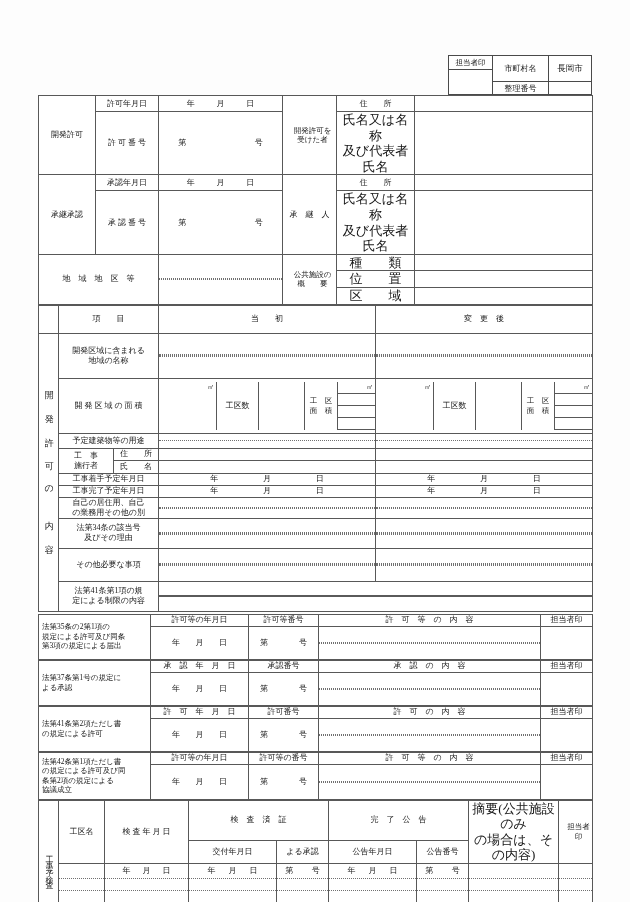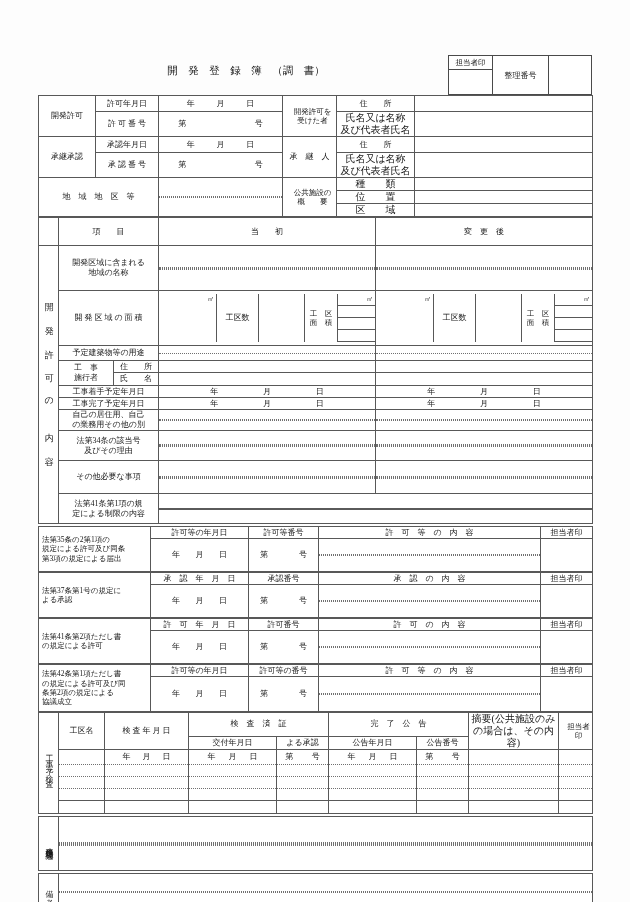--- a/index.html
+++ b/index.html
@@ -18,21 +18,21 @@
   .sr{display:flex;}
   .sr1{height:25px;border-bottom:1px solid #4a4a4a;}
   .sr2{flex:1;}
   .sc{width:56px;border-right:1px solid #4a4a4a;display:flex;align-items:center;justify-content:center;font-size:8px;box-sizing:border-box;}
   .sv{flex:1;display:flex;align-items:center;justify-content:center;font-size:8.5px;}
   
   table{border-collapse:collapse;table-layout:fixed;width:554px;border:1.5px solid #2e2e2e;background:#fff;}
   td{border:1px solid #585858;padding:0 1px;font-size:8px;text-align:center;vertical-align:middle;line-height:1.25;overflow:hidden;}
   .mt2{margin-top:2px;}
   .pre{white-space:pre-line;}
-  .f7{font-size:10px;line-height:1.2;margin-left:48px;}
+  .f7{font-size:13px;line-height:1.2;margin-left:48px;}
   .f75{font-size:7.5px;line-height:1.25;padding-left:7px;}
   .lt{text-align:left;padding-left:3px;}
   .np{padding:0;}
   .ymd{display:flex;justify-content:space-around;padding:0 13%;}
   .daigou{display:flex;justify-content:space-between;padding:0 15%;}
   .wlines,.slines{display:flex;flex-direction:column;justify-content:space-evenly;height:100%;width:100%;}
   .wl{height:0;border-top:1px dotted #707070;}
   .sl{height:0;border-top:1px solid #5a5a5a;}
   .db{border-top:none;border-bottom:1px dotted #707070;}
   
@@ -53,27 +53,30 @@
   .box{height:11px;border-bottom:1px solid #585858;position:relative;}
   .sq{position:absolute;top:1px;right:2px;font-size:6.5px;line-height:7px;}
 </style>
 </head>
 <body>
 
 <div class="page">
  <div class="content">
 
   <div class="hdr">
-    <div class="title">開　発　登　録　簿　（調　書）</div>
     <div class="stamp">
       <div class="s1">
         <div class="s1a">担当者印</div>
         <div class="s1b"></div>
       </div>
       <div class="s2">
+        <div class="sr sr1">
+          <div class="sc">市町村名</div>
+          <div class="sv">長岡市</div>
+        </div>
         <div class="sr sr2">
           <div class="sc">整理番号</div>
           <div class="sv"></div>
         </div>
       </div>
     </div>
   </div>
 
   <table>
    <colgroup>

